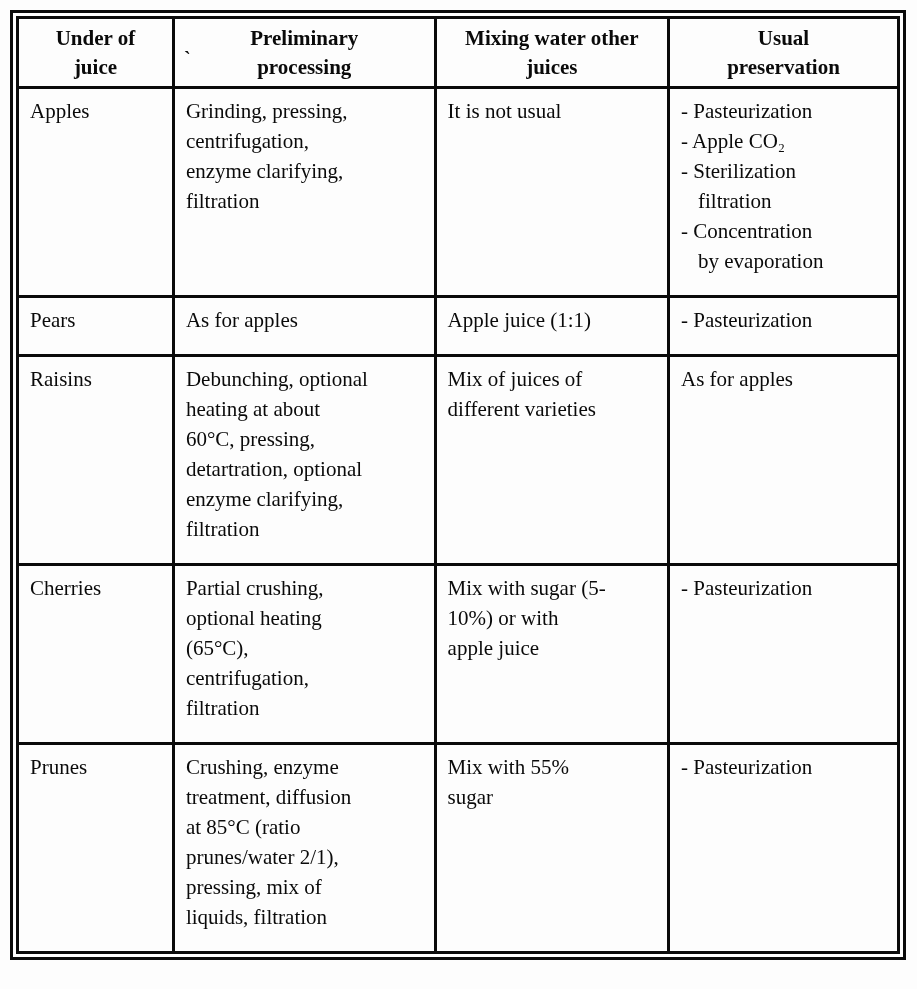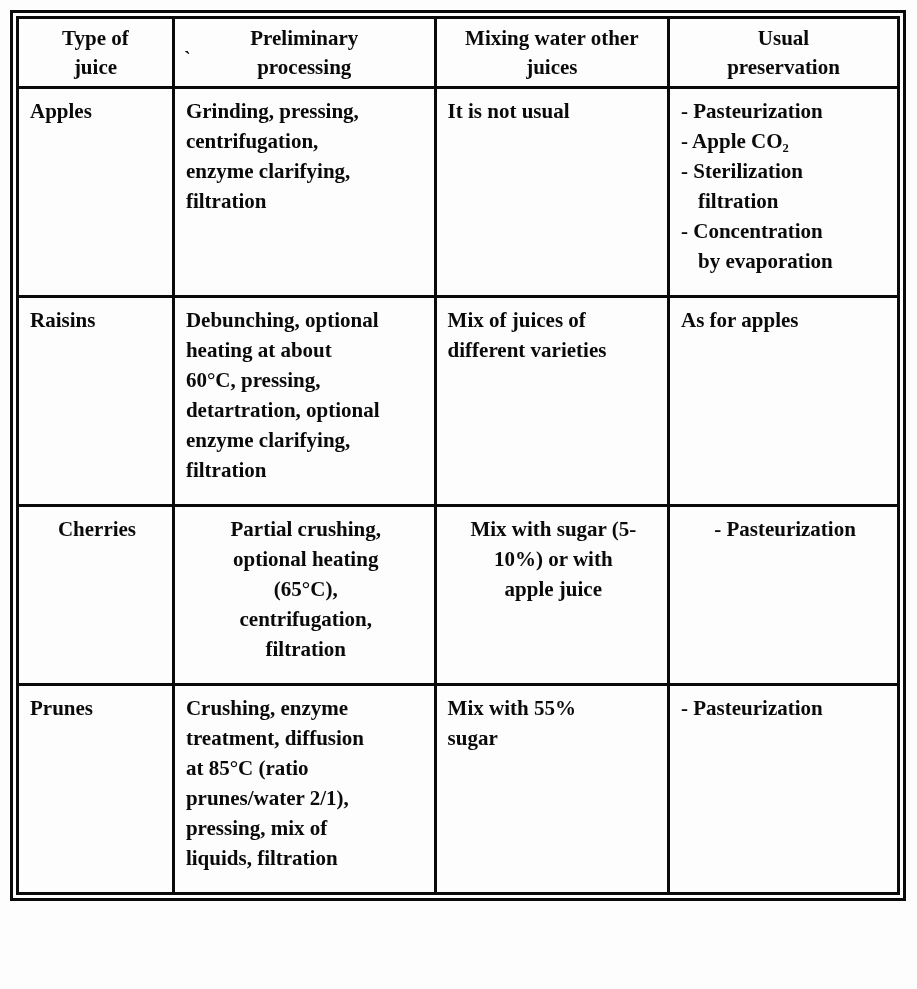--- a/index.html
+++ b/index.html
@@ -48,35 +48,35 @@
     padding: 4px 6px;
     position: relative;
     white-space: pre-line;
     font-weight: bold;
   }
   td.cell {
     vertical-align: top;
     padding: 7px 8px 19px 11px;
     font-size: 21px;
     line-height: 30px;
-    font-weight: bold;
+    font-weight: normal;
   }
   .cell-text { white-space: pre-line; }
   .pres-item {
     white-space: pre-line;
     padding-left: 17px;
     text-indent: -17px;
   }
   
   tr.r-h { height: 70px; }
   tr.r1  { height: 186px; }
   tr.r2  { height: 42px; }
   tr.r3  { height: 189px; }
   tr.r4  { height: 103px; }
-  tr.r5  { height: 156px; text-align: center; }
+  tr.r5  { height: 156px; }
   tr.r6  { height: 183px; }
 
   
   .artifact {
     position: absolute;
     left: 9px;
     top: 30px;
     font-size: 20px;
     line-height: 20px;
     text-align: left;
@@ -89,21 +89,21 @@
   <div class="frame">
     <table class="juice-table">
       <colgroup>
         <col class="c1">
           <col class="c2">
           <col class="c3">
           <col class="c4">
       </colgroup>
       <thead>
         <tr class="r-h">
-          <th>Type of
+          <th>Under of
 juice</th>
           <th><span class="artifact">`</span><span>Preliminary
 processing</span></th>
           <th>Mixing water other
 juices</th>
           <th>Usual
 preservation</th>
         </tr>
       </thead>
       <tbody>
@@ -122,20 +122,34 @@
             </td>
           <td class="cell">
             <div class="pres-item">- Pasteurization</div>
             <div class="pres-item">- Apple CO₂</div>
             <div class="pres-item">- Sterilization
 filtration</div>
             <div class="pres-item">- Concentration
 by evaporation</div>
           </td>
         </tr>
+        <tr class="r2">
+          <td class="cell">
+              <div class="cell-text">Pears</div>
+            </td>
+          <td class="cell">
+              <div class="cell-text">As for apples</div>
+            </td>
+          <td class="cell">
+              <div class="cell-text">Apple juice (1:1)</div>
+            </td>
+          <td class="cell">
+            <div class="pres-item">- Pasteurization</div>
+          </td>
+        </tr>
         <tr class="r3">
           <td class="cell">
               <div class="cell-text">Raisins</div>
             </td>
           <td class="cell">
               <div class="cell-text">Debunching, optional
 heating at about
 60°C, pressing,
 detartration, optional
 enzyme clarifying,

